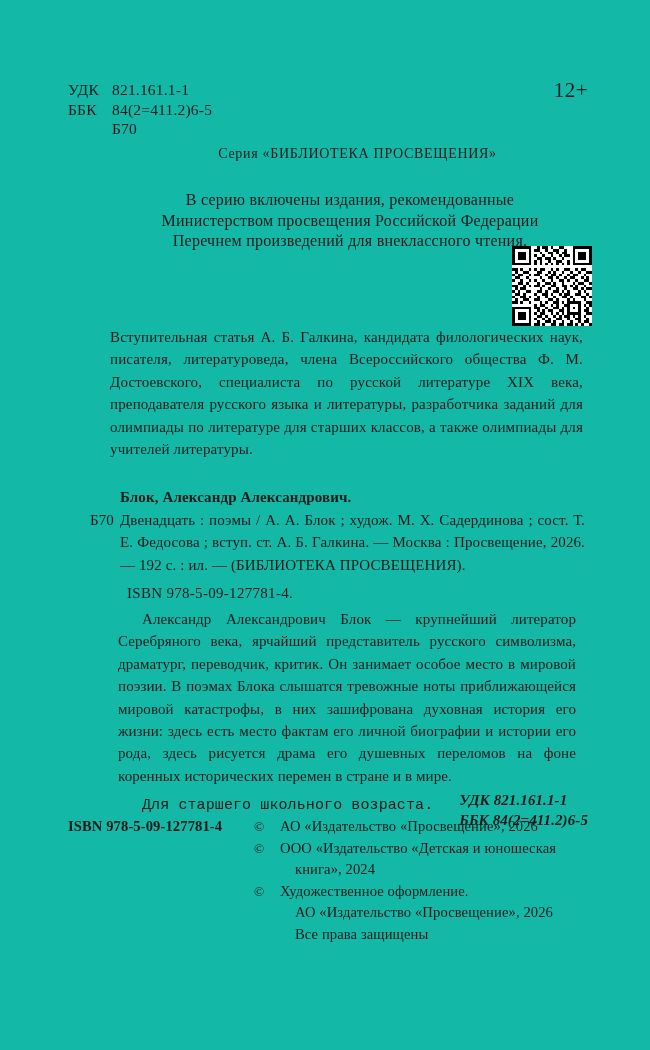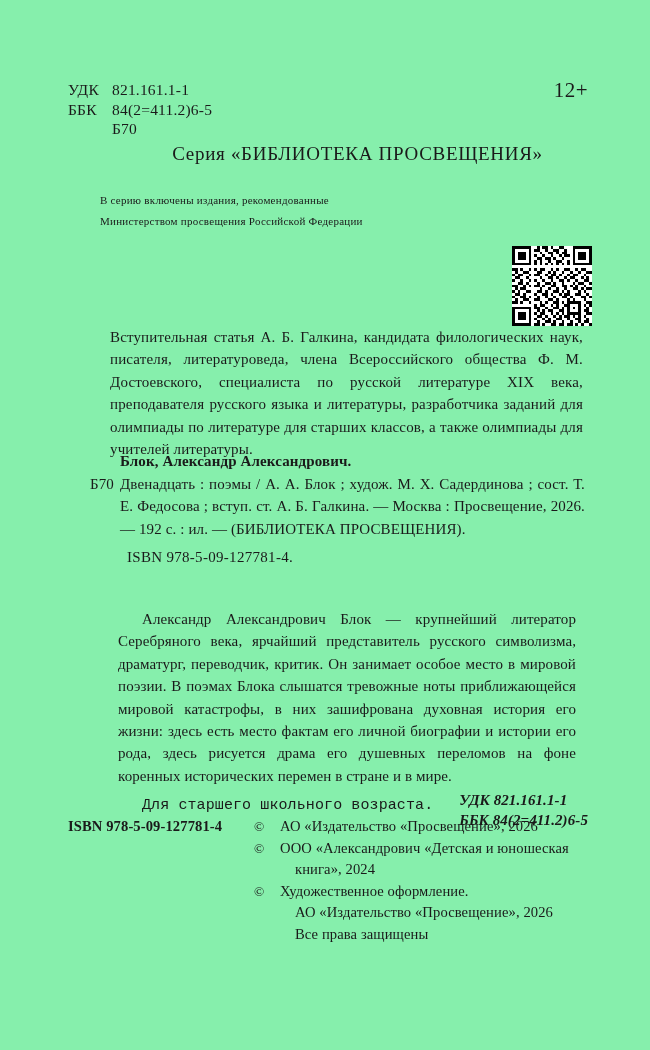--- a/index.html
+++ b/index.html
@@ -14,21 +14,21 @@
     position: relative;
     overflow: hidden;
     font-family: "Liberation Serif", "DejaVu Serif", serif;
     color: #1a1a1a;
     -webkit-font-smoothing: antialiased;
   }
 
   .page {
     position: absolute;
     inset: 0;
-    background: #86efac;
+    background: #14b8a6;
   }
   .italic { }
 
   
   .udk-block {
     position: absolute;
     left: 68px;
     top: 80px;
     font-size: 15.5px;
     line-height: 19.5px;
@@ -48,33 +48,34 @@
     letter-spacing: 0.5px;
   }
 
   
   .series {
     position: absolute;
     left: 127px;
     right: 62px;
     top: 143px;
     text-align: center;
-    font-size: 19px;
+    font-size: 14px;
     line-height: 21px;
     letter-spacing: 0.35px;
   }
   .series .line1 { letter-spacing: 0.7px; }
 
   
   .recommendation {
     position: absolute;
-    left: 100px;
+    left: 112px;
     right: 62px;
     top: 190px;
-    font-size: 11px;
+    text-align: center;
+    font-size: 16px;
     line-height: 20.5px;
     letter-spacing: 0.25px;
   }
 
   
   .qr-wrap {
     position: absolute;
     left: 512px;
     top: 246px;
     width: 80px;
@@ -94,21 +95,21 @@
     text-justify: inter-word;
     letter-spacing: 0.15px;
     hyphens: manual;
   }
 
   
   .cip {
     position: absolute;
     left: 90px;
     width: 495px;
-    top: 450px;
+    top: 486px;
     font-size: 15px;
     line-height: 22.2px;
     letter-spacing: 0.12px;
   }
   .cip-author {
     font-weight: bold;
     margin-left: 30px;
     margin-bottom: 1px;
   }
   .cip-body {
@@ -215,20 +216,21 @@
 
   <div class="age-badge">12+</div>
 
   <div class="series">
     <div class="line1">Серия «БИБЛИОТЕКА ПРОСВЕЩЕНИЯ»</div>
   </div>
 
   <div class="recommendation">
     <div>В серию включены издания, рекомендованные</div>
     <div>Министерством просвещения Российской Федерации</div>
+    <div>Перечнем произведений для внеклассного чтения.</div>
   </div>
 
   <div class="qr-wrap">
     <svg viewBox="0 0 29 29" shape-rendering="crispEdges" aria-hidden="true">
       <rect width="29" height="29" fill="#ffffff"></rect>
       <g fill="#000000">
 
         <rect x="0" y="0" width="7" height="1"></rect>
           <rect x="0" y="6" width="7" height="1"></rect>
         <rect x="0" y="0" width="1" height="7"></rect>
@@ -495,21 +497,21 @@
     <div class="copy-isbn">ISBN 978-5-09-127781-4</div>
     <div class="copy-list">
 
       <div class="copy-item">
         <span class="copy-sym">©</span>
         <span class="copy-text">АО «Издательство «Просвещение», 2026</span>
       </div>
 
       <div class="copy-item">
         <span class="copy-sym">©</span>
-        <span class="copy-text">ООО «Александрович «Детская и юношеская</span>
+        <span class="copy-text">ООО «Издательство «Детская и юношеская</span>
       </div>
       <div class="copy-sub">книга», 2024</div>
 
       <div class="copy-item">
         <span class="copy-sym">©</span>
         <span class="copy-text">Художественное оформление.</span>
       </div>
       <div class="copy-sub">АО «Издательство «Просвещение», 2026</div>
 
       <div class="copy-sub">Все права защищены</div>

